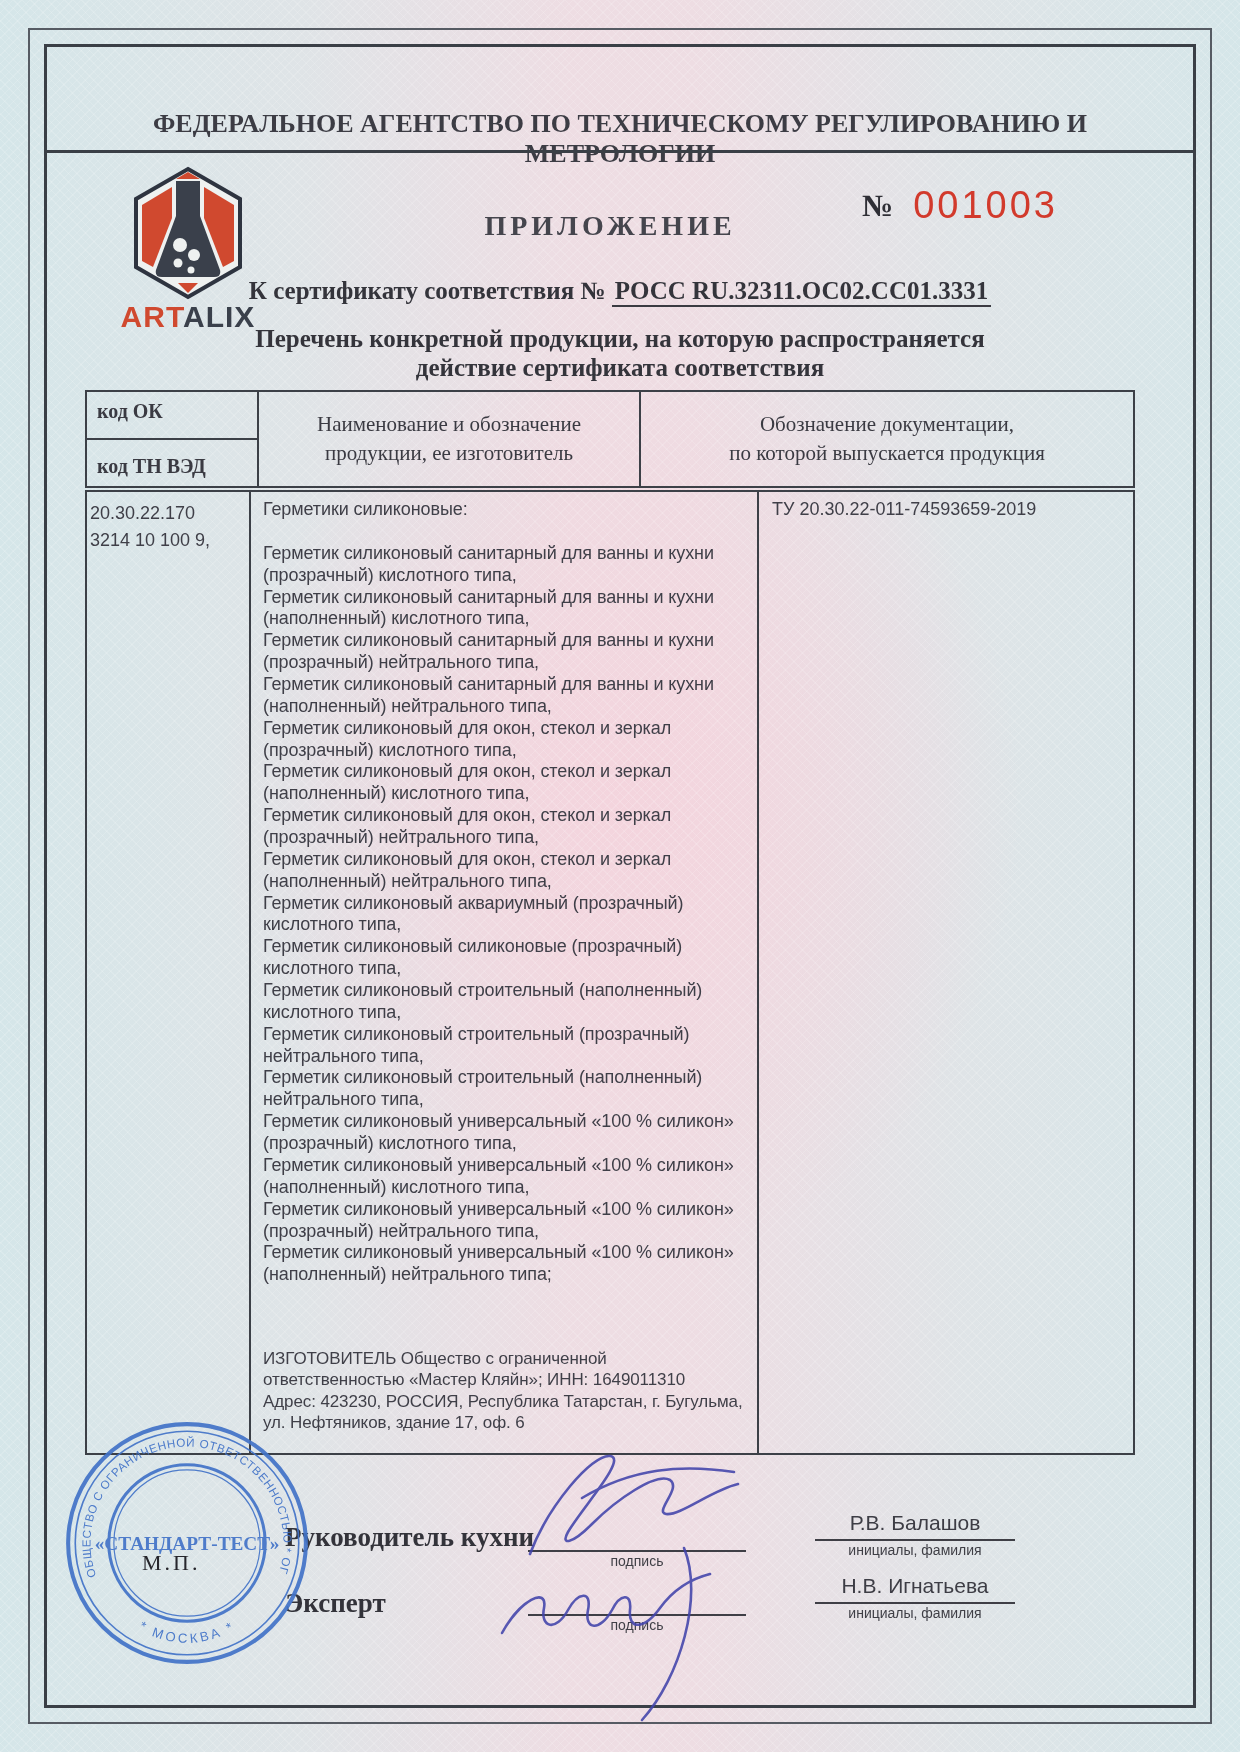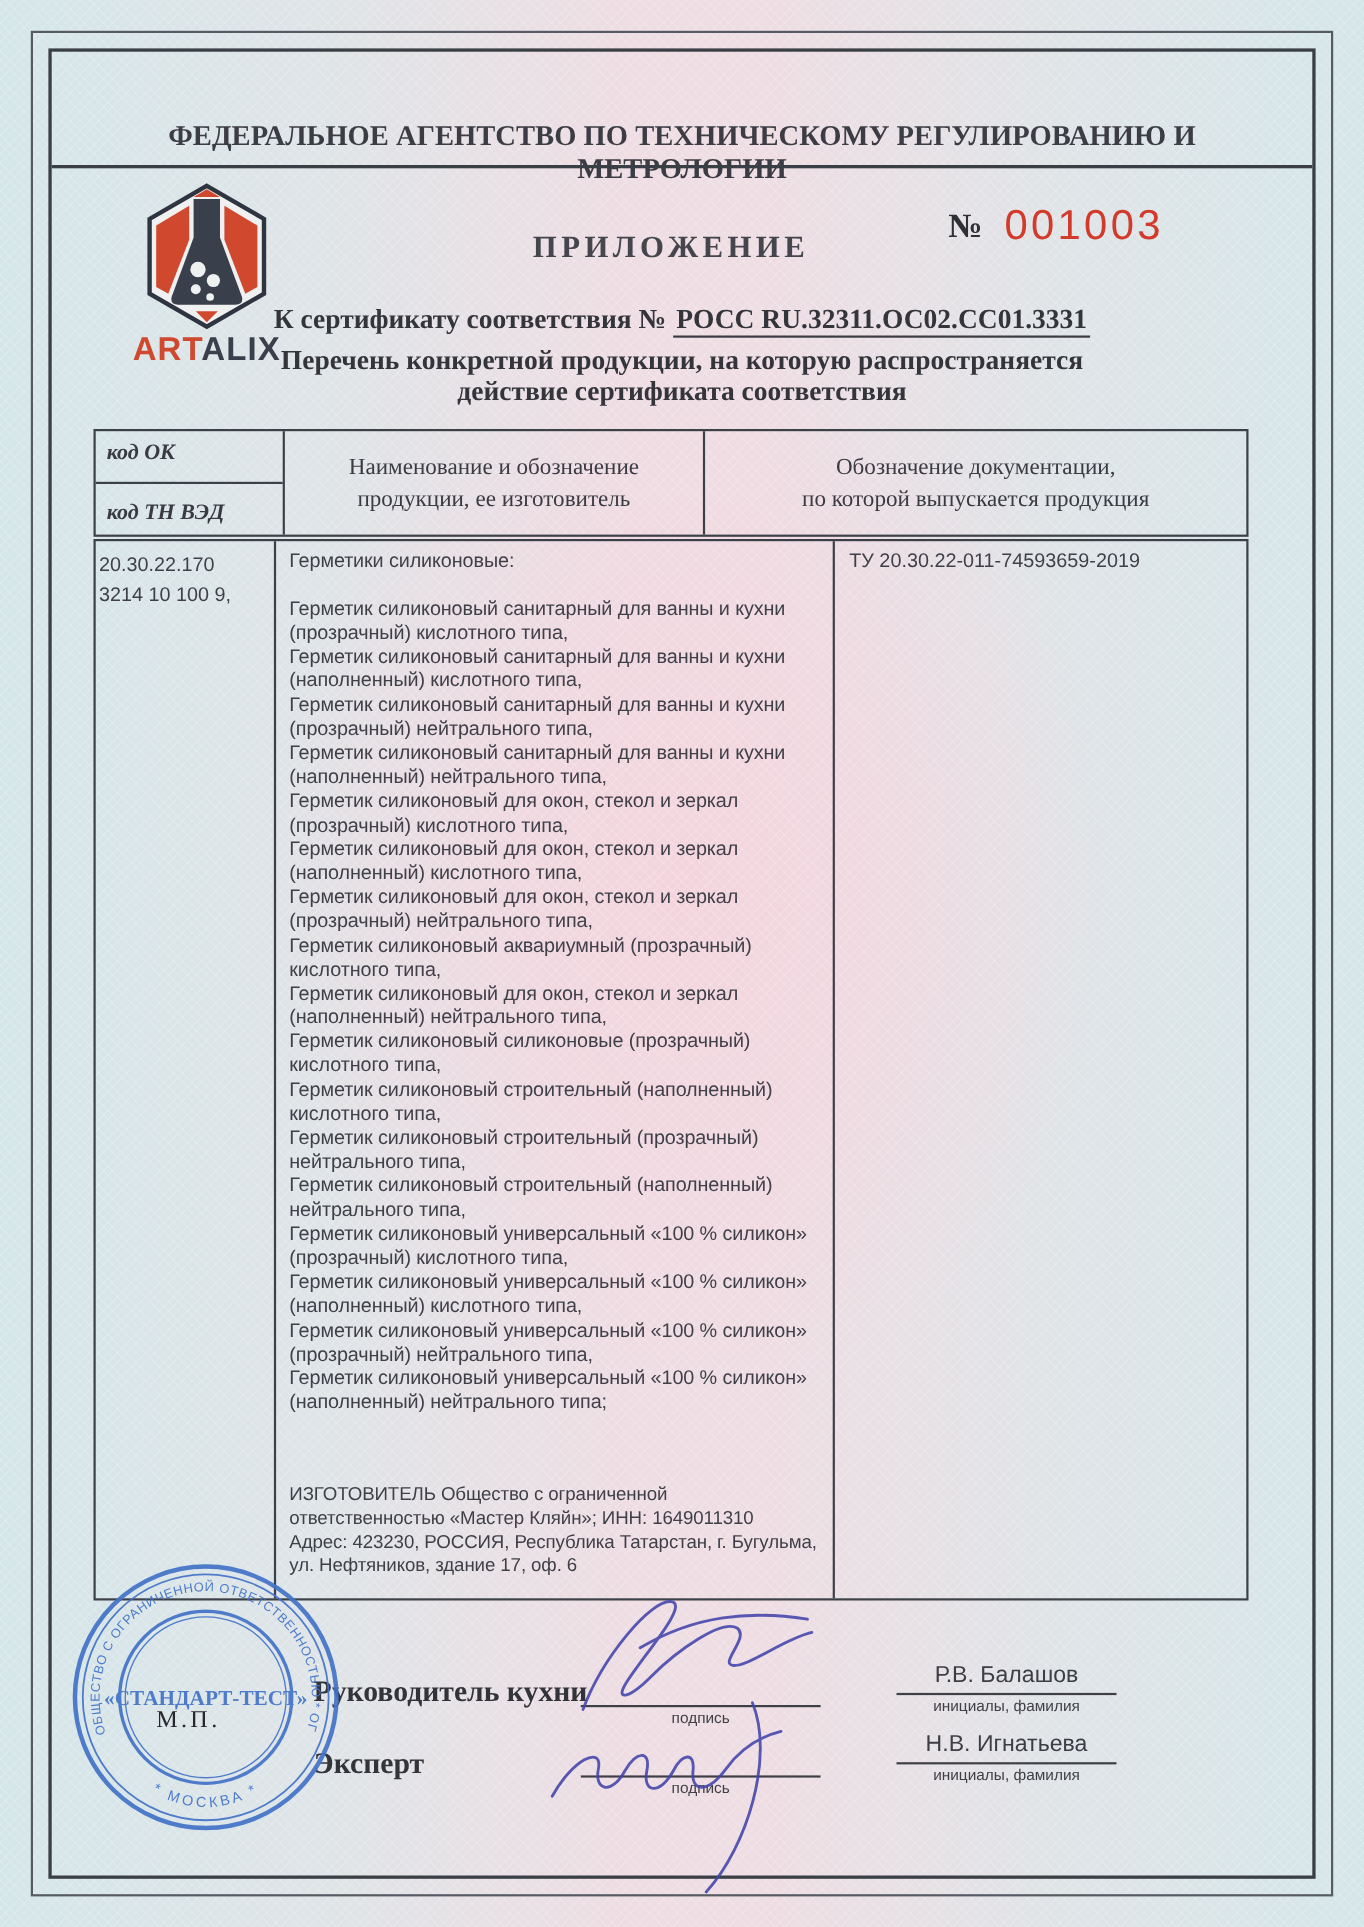--- a/index.html
+++ b/index.html
@@ -28,27 +28,27 @@
   .doc-number{position:absolute;left:862px;top:184px;white-space:nowrap;}
   .doc-number .nsign{font-weight:700;font-size:31px;color:#2f2f36;vertical-align:middle;}
   .doc-number .nval{font-family:"Liberation Sans",sans-serif;font-size:38px;color:#d23a2c;
     letter-spacing:3px;margin-left:16px;vertical-align:middle;}
 
   .doc-title{position:absolute;left:390px;top:210px;width:440px;text-align:center;
     font-weight:700;font-size:28px;letter-spacing:4px;color:#45454d;}
   .cert-line{position:absolute;left:180px;top:277px;width:880px;text-align:center;
     font-weight:700;font-size:25px;color:#34343b;}
   .cert-line .cert-number{border-bottom:2px solid #3b3b42;padding:0 3px 1px;}
-  .subtitle{position:absolute;left:120px;top:313px;width:1000px;text-align:center;
+  .subtitle{position:absolute;left:120px;top:324px;width:1000px;text-align:center;
     font-weight:700;font-size:25px;line-height:1.16;color:#34343b;}
 
   .thead{position:absolute;left:85px;top:390px;width:1050px;height:98px;box-sizing:border-box;
     border:2px solid #3c4047;display:flex;}
   .thead .c1{width:172px;border-right:2px solid #3c4047;display:flex;flex-direction:column;box-sizing:border-box;}
-  .c1-top,.c1-bot{flex:1;padding:8px 10px;font-weight:700;font-size:20px;color:#3a3a42;font-style:italic;}
+  .c1-top,.c1-bot{flex:1;padding:8px 10px;font-weight:700;font-size:20px;color:#3a3a42;}
   .c1-bot{border-top:2px solid #3c4047;display:flex;align-items:flex-end;}
   .thead .c2{width:382px;border-right:2px solid #3c4047;box-sizing:border-box;}
   .thead .c3{flex:1;}
   .thead .c2,.thead .c3{display:flex;flex-direction:column;align-items:center;justify-content:center;
     text-align:center;font-weight:400;font-size:21px;line-height:1.4;color:#3a3a42;}
 
   .tbody{position:absolute;left:85px;top:490px;width:1050px;height:965px;box-sizing:border-box;
     border:2px solid #3c4047;display:flex;font-family:"Liberation Sans",sans-serif;color:#3f3f48;}
   .tbody .b1{width:164px;border-right:2px solid #3c4047;box-sizing:border-box;
     padding:8px 6px 0 3px;font-size:18px;line-height:1.5;}
@@ -146,22 +146,22 @@
     <div class="b2">
       <div class="intro">Герметики силиконовые:</div>
       <div class="plist">
           <div>Герметик силиконовый санитарный для ванны и кухни (прозрачный) кислотного типа,</div>
           <div>Герметик силиконовый санитарный для ванны и кухни (наполненный) кислотного типа,</div>
           <div>Герметик силиконовый санитарный для ванны и кухни (прозрачный) нейтрального типа,</div>
           <div>Герметик силиконовый санитарный для ванны и кухни (наполненный) нейтрального типа,</div>
           <div>Герметик силиконовый для окон, стекол и зеркал (прозрачный) кислотного типа,</div>
           <div>Герметик силиконовый для окон, стекол и зеркал (наполненный) кислотного типа,</div>
           <div>Герметик силиконовый для окон, стекол и зеркал (прозрачный) нейтрального типа,</div>
+          <div>Герметик силиконовый для окон, стекол и зеркал (наполненный) нейтрального типа,</div>
           <div>Герметик силиконовый аквариумный (прозрачный) кислотного типа,</div>
-          <div>Герметик силиконовый для окон, стекол и зеркал (наполненный) нейтрального типа,</div>
           <div>Герметик силиконовый силиконовые (прозрачный) кислотного типа,</div>
           <div>Герметик силиконовый строительный (наполненный) кислотного типа,</div>
           <div>Герметик силиконовый строительный (прозрачный) нейтрального типа,</div>
           <div>Герметик силиконовый строительный (наполненный) нейтрального типа,</div>
           <div>Герметик силиконовый универсальный «100 % силикон» (прозрачный) кислотного типа,</div>
           <div>Герметик силиконовый универсальный «100 % силикон» (наполненный) кислотного типа,</div>
           <div>Герметик силиконовый универсальный «100 % силикон» (прозрачный) нейтрального типа,</div>
           <div>Герметик силиконовый универсальный «100 % силикон» (наполненный) нейтрального типа;</div>
         </div>
       <div class="man">

